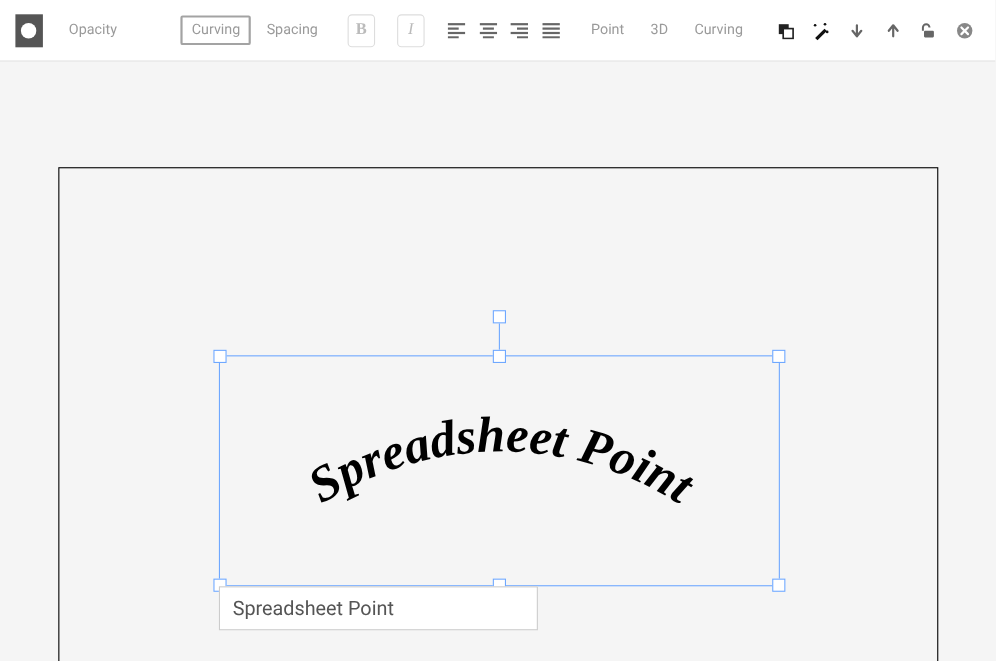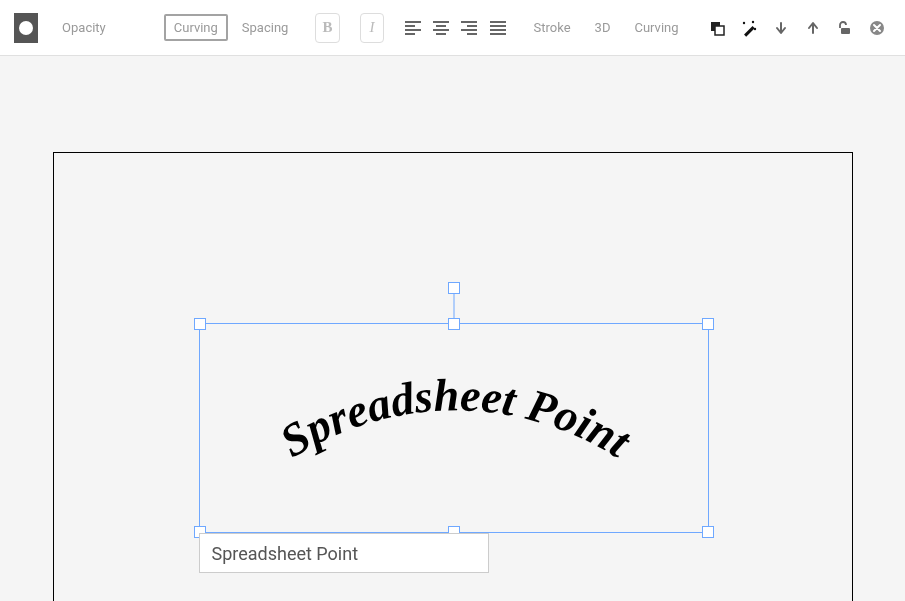--- a/index.html
+++ b/index.html
@@ -217,21 +217,21 @@
     <svg width="16" height="14" viewBox="0 0 16 14">
       <rect x="0" y="0" width="16" height="2" fill="#666"></rect>
       <rect x="0" y="4" width="16" height="2" fill="#666"></rect>
       <rect x="0" y="8" width="16" height="2" fill="#666"></rect>
       <rect x="0" y="12" width="16" height="2" fill="#666"></rect>
     </svg>
   </div>
 
   <div class="spacer-flex"></div>
 
-  <div class="tb-text">Stroke</div>
+  <div class="tb-text">Point</div>
   <div class="tb-text">3D</div>
   <div class="tb-text">Curving</div>
 
   <div class="spacer-flex"></div>
 
   <div class="tb-right-icon">
     <svg width="16" height="16" viewBox="0 0 16 16">
       <rect x="2" y="2" width="9" height="9" fill="#222"></rect>
       <rect x="6" y="6" width="9" height="9" fill="#fff" stroke="#222" stroke-width="1.5"></rect>
     </svg>

